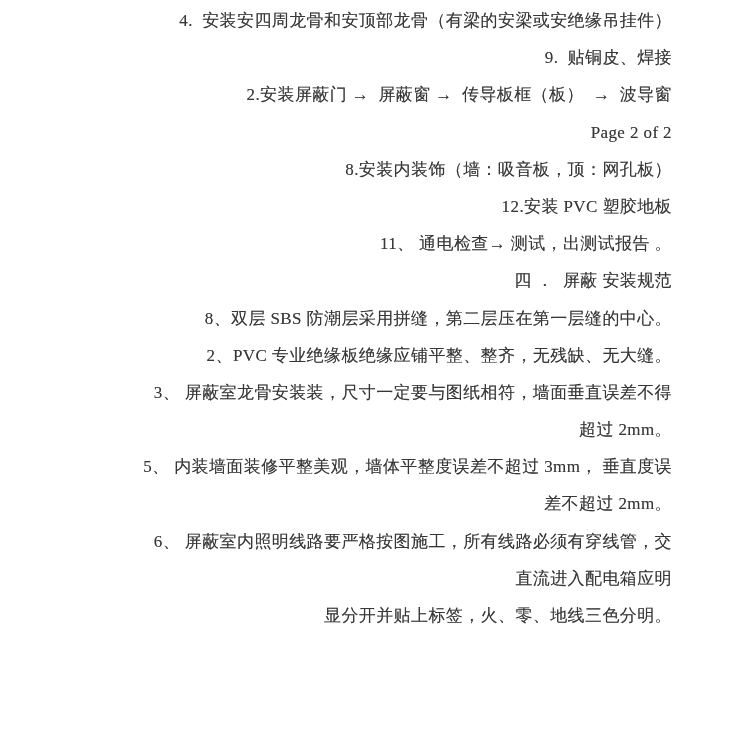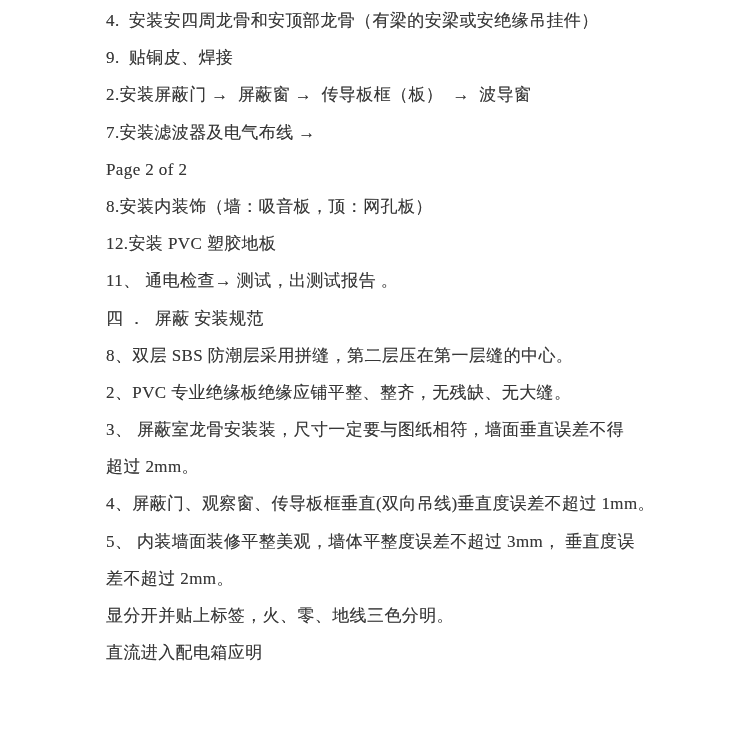--- a/index.html
+++ b/index.html
@@ -21,37 +21,37 @@
     color: #373737;
     font-family: "Liberation Serif", "DejaVu Serif", serif;
     font-size: 17px;
     letter-spacing: 0.4px;
     text-shadow: 0 0 0.6px rgba(55,55,55,0.45);
   }
   .doc-line {
     height: 37.2px;
     line-height: 37.2px;
     white-space: pre;
+    text-align: right;
   }
 </style>
 </head>
 <body>
 
 <div class="page">
   <div class="doc-line">4.  安装安四周龙骨和安顶部龙骨（有梁的安梁或安绝缘吊挂件）</div>
   <div class="doc-line">9.  贴铜皮、焊接</div>
   <div class="doc-line">2.安装屏蔽门 →  屏蔽窗 →  传导板框（板）  →  波导窗</div>
-  <div class="doc-line">7.安装滤波器及电气布线 →</div>
   <div class="doc-line">Page 2 of 2</div>
   <div class="doc-line">8.安装内装饰（墙：吸音板，顶：网孔板）</div>
   <div class="doc-line">12.安装 PVC 塑胶地板</div>
   <div class="doc-line">11、 通电检查→ 测试，出测试报告 。</div>
   <div class="doc-line">四 ．  屏蔽 安装规范</div>
   <div class="doc-line">8、双层 SBS 防潮层采用拼缝，第二层压在第一层缝的中心。</div>
   <div class="doc-line">2、PVC 专业绝缘板绝缘应铺平整、整齐，无残缺、无大缝。</div>
   <div class="doc-line">3、 屏蔽室龙骨安装装，尺寸一定要与图纸相符，墙面垂直误差不得</div>
   <div class="doc-line">超过 2mm。</div>
-  <div class="doc-line">4、屏蔽门、观察窗、传导板框垂直(双向吊线)垂直度误差不超过 1mm。</div>
   <div class="doc-line">5、 内装墙面装修平整美观，墙体平整度误差不超过 3mm， 垂直度误</div>
   <div class="doc-line">差不超过 2mm。</div>
+  <div class="doc-line">6、 屏蔽室内照明线路要严格按图施工，所有线路必须有穿线管，交</div>
+  <div class="doc-line">直流进入配电箱应明</div>
   <div class="doc-line">显分开并贴上标签，火、零、地线三色分明。</div>
-  <div class="doc-line">直流进入配电箱应明</div>
 </div>
 
 </body></html>

